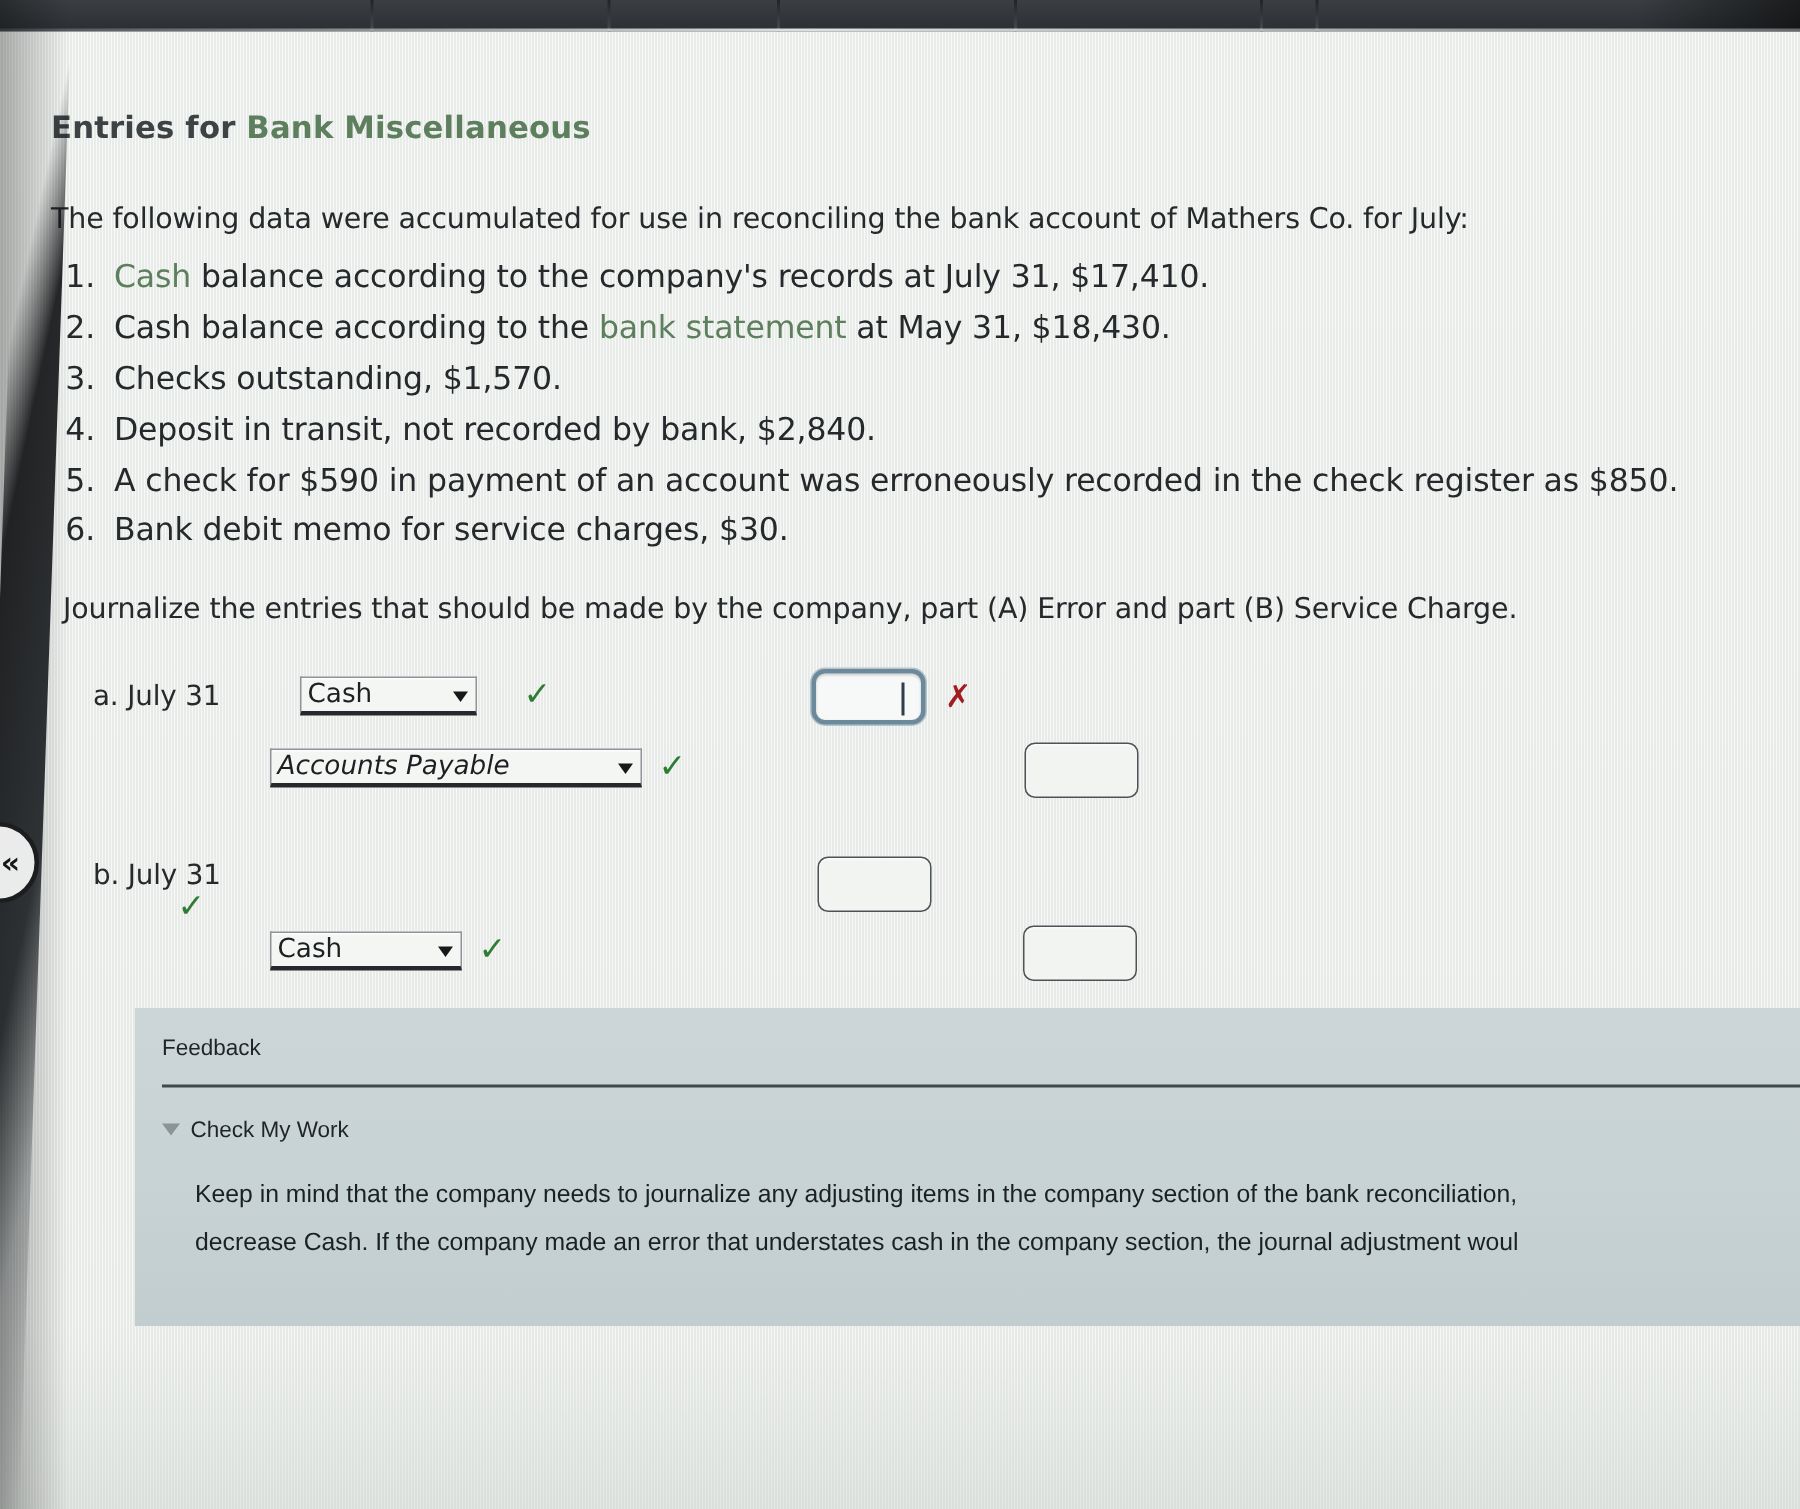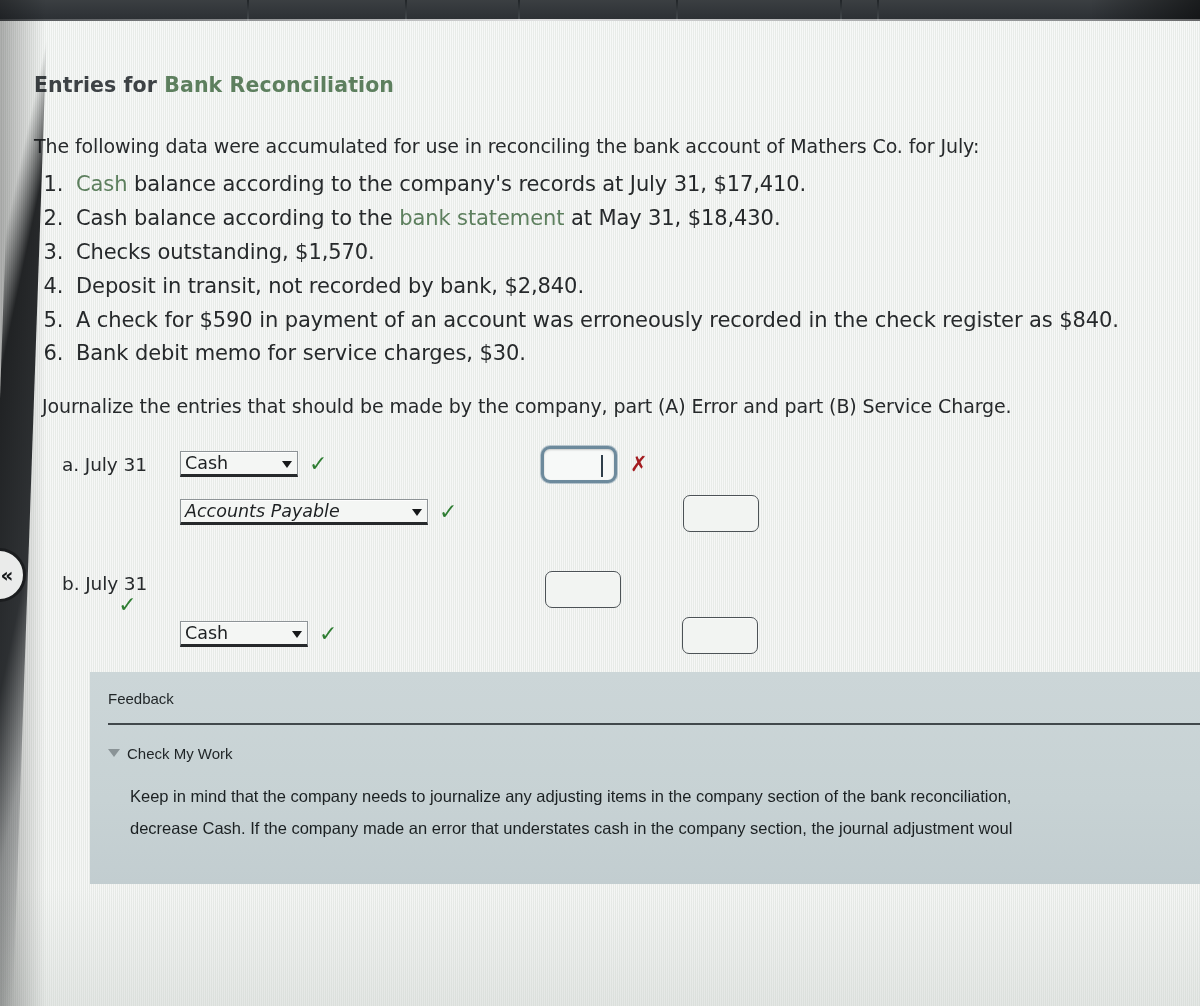--- a/index.html
+++ b/index.html
@@ -240,38 +240,38 @@
     <div class="tabseam" style="left:518px;"></div>
     <div class="tabseam" style="left:676px;"></div>
     <div class="tabseam" style="left:840px;"></div>
     <div class="tabseam" style="left:877px;"></div>
     <div class="darkright"></div>
     <div class="hl"></div>
   </div>
 
   <div id="content">
 
-    <h1 class="page-title"><span>Entries for </span><span class="glossary">Bank Reconciliation</span></h1>
+    <h1 class="page-title"><span>Entries for </span><span class="glossary">Bank Miscellaneous</span></h1>
 
     <p class="intro">The following data were accumulated for use in reconciling the bank account of Mathers Co. for July:</p>
 
     <ol class="facts">
       <li><span class="glossary">Cash</span><span> balance according to the company's records at July 31, $17,410.</span></li>
       <li><span>Cash balance according to the </span><span class="glossary">bank statement</span><span> at May 31, $18,430.</span></li>
       <li>Checks outstanding, $1,570.</li>
       <li>Deposit in transit, not recorded by bank, $2,840.</li>
-      <li>A check for $590 in payment of an account was erroneously recorded in the check register as $840.</li>
+      <li>A check for $590 in payment of an account was erroneously recorded in the check register as $850.</li>
       <li>Bank debit memo for service charges, $30.</li>
     </ol>
 
     <p class="journalize">Journalize the entries that should be made by the company, part (A) Error and part (B) Service Charge.</p>
 
     <div id="journal">
 
-      <div class="jrow" style="left:62px; top:8px;">
+      <div class="jrow" style="left:62px; top:8px;gap:20px;">
         <span class="jlabel" style="width:118px;"><span>a.</span>&nbsp;<span>July 31</span></span>
         <span class="acct-select" style="width:118px;">
           <span>Cash</span>
           <span class="caret"></span>
         </span>
         <span class="tick">✓</span>
       </div>
       <div class="jrow" style="left:541px; top:3px;">
         <span class="amt focused">
             <i class="caret-bar"></i>

